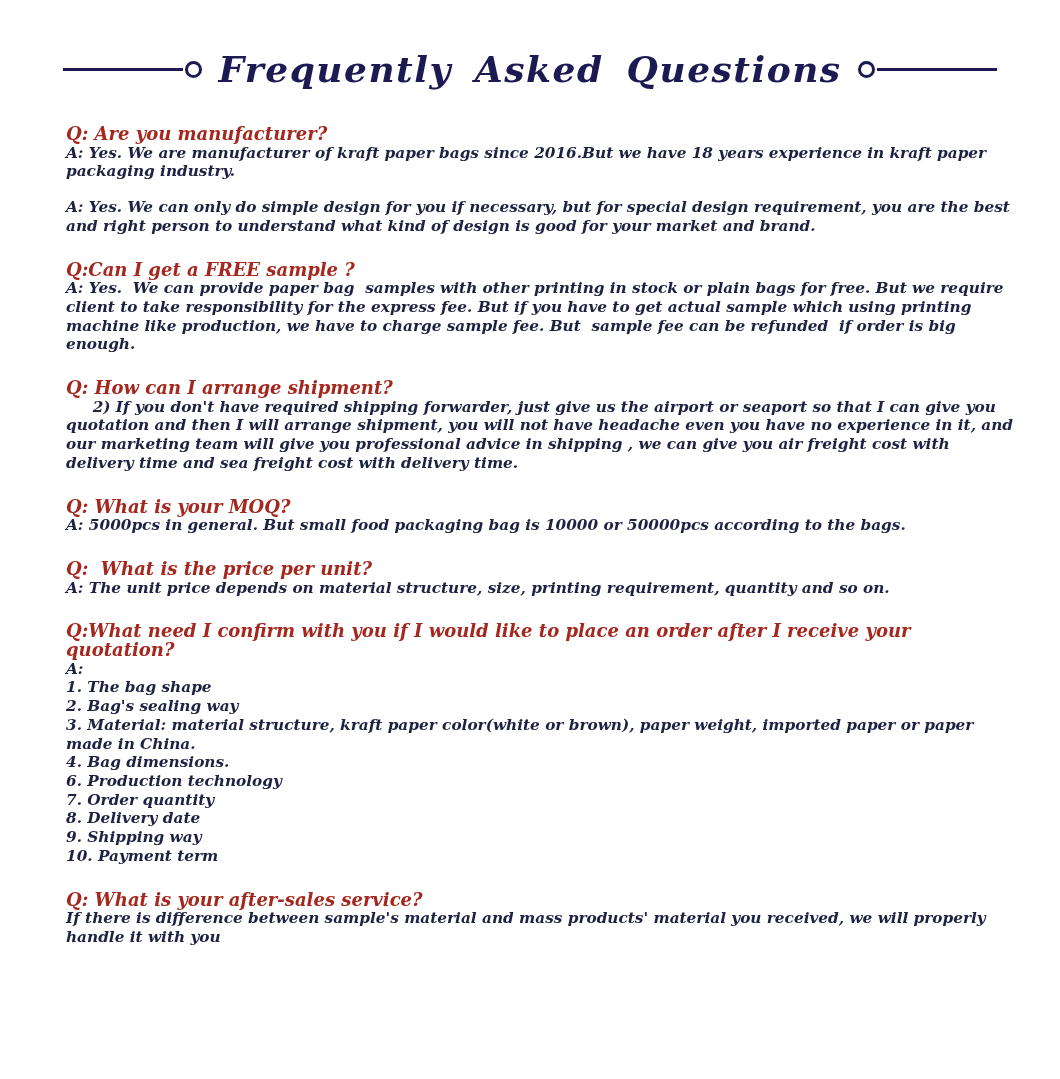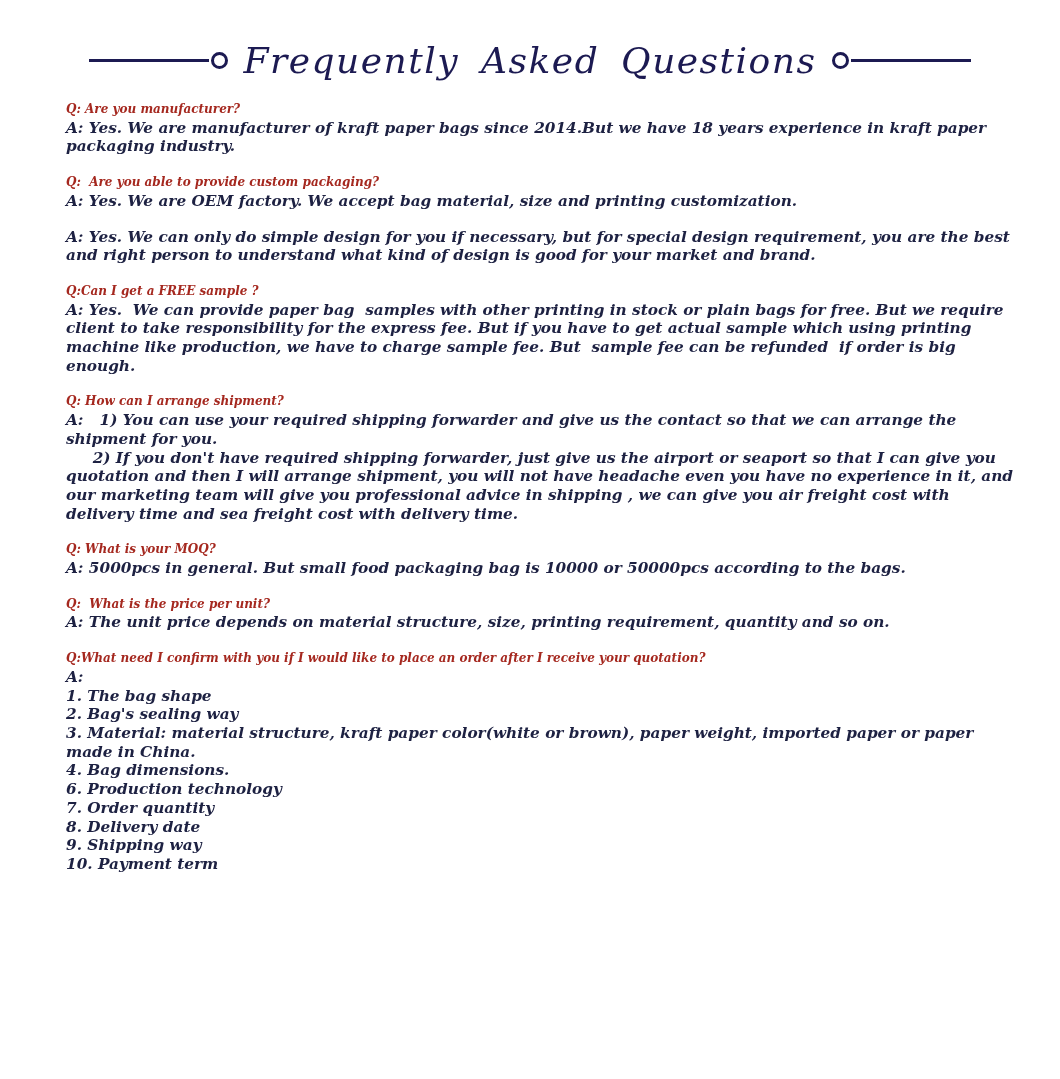--- a/index.html
+++ b/index.html
@@ -19,34 +19,35 @@
     display:flex;align-items:center;justify-content:center;
   }
   .rule{height:3px;width:120px;background:var(--navy);}
   .ring{
     width:11px;height:11px;border:3.5px solid var(--navy);
     border-radius:50%;flex:0 0 auto;
   }
   .ring.left{margin-left:2px;}
   .ring.right{margin-right:2px;}
   .title{
-    font-size:36px;font-weight:normal;font-style:italic;
+    font-size:36px;font-weight:bold;font-style:italic;
     color:var(--navy);letter-spacing:1.5px;word-spacing:9px;
-    margin:0 16px;white-space:nowrap;
+    margin:8px 16px;white-space:nowrap;
   }
   
   .faq-list{
     position:absolute;top:100px;left:66px;width:956px;
   }
   .faq-item{margin-bottom:17px;}
   .q{
     color:var(--red);
     font-weight:bold;font-style:italic;
-    font-size:12px;line-height:18.7px;
+    font-size:18px;line-height:18.7px;
     white-space:pre-wrap;
+    margin-top:25px;
   }
   .a{
     color:var(--ink);
     font-weight:bold;font-style:italic;
     font-size:15.3px;line-height:18.7px;
     white-space:pre-wrap;
   }
 </style>
 </head>
 <body>
@@ -58,48 +59,41 @@
     <div class="ring left"></div>
     <h1 class="title">Frequently Asked Questions</h1>
     <div class="ring right"></div>
     <div class="rule"></div>
   </div>
 
   <div class="faq-list">
     <section class="faq-item">
       <div class="q">Q: Are you manufacturer?</div>
       <div class="a-wrap">
-          <div class="a">A: Yes. We are manufacturer of kraft paper bags since 2014.But we have 18 years experience in kraft paper packaging industry.</div>
+          <div class="a">A: Yes. We are manufacturer of kraft paper bags since 2016.But we have 18 years experience in kraft paper packaging industry.</div>
         </div>
     </section>
 
-    <section class="faq-item">
-      <div class="q">Q:  Are you able to provide custom packaging?</div>
-      <div class="a-wrap">
-          <div class="a">A: Yes. We are OEM factory. We accept bag material, size and printing customization.</div>
-        </div>
-    </section>
 
     <section class="faq-item">
       <div class="a-wrap">
           <div class="a">A: Yes. We can only do simple design for you if necessary, but for special design requirement, you are the best and right person to understand what kind of design is good for your market and brand.</div>
         </div>
     </section>
 
     <section class="faq-item">
       <div class="q">Q:Can I get a FREE sample ?</div>
       <div class="a-wrap">
           <div class="a">A: Yes.  We can provide paper bag  samples with other printing in stock or plain bags for free. But we require client to take responsibility for the express fee. But if you have to get actual sample which using printing machine like production, we have to charge sample fee. But  sample fee can be refunded  if order is big enough.</div>
         </div>
     </section>
 
     <section class="faq-item">
       <div class="q">Q: How can I arrange shipment?</div>
       <div class="a-wrap">
-          <div class="a">A:   1) You can use your required shipping forwarder and give us the contact so that we can arrange the shipment for you.</div>
           <div class="a">     2) If you don't have required shipping forwarder, just give us the airport or seaport so that I can give you quotation and then I will arrange shipment, you will not have headache even you have no experience in it, and our marketing team will give you professional advice in shipping , we can give you air freight cost with delivery time and sea freight cost with delivery time.</div>
         </div>
     </section>
 
     <section class="faq-item">
       <div class="q">Q: What is your MOQ?</div>
       <div class="a-wrap">
           <div class="a">A: 5000pcs in general. But small food packaging bag is 10000 or 50000pcs according to the bags.</div>
         </div>
     </section>
@@ -121,15 +115,21 @@
           <div class="a">3. Material: material structure, kraft paper color(white or brown), paper weight, imported paper or paper made in China.</div>
           <div class="a">4. Bag dimensions.</div>
           <div class="a">6. Production technology</div>
           <div class="a">7. Order quantity</div>
           <div class="a">8. Delivery date</div>
           <div class="a">9. Shipping way</div>
           <div class="a">10. Payment term</div>
         </div>
     </section>
 
+    <section class="faq-item">
+      <div class="q">Q: What is your after-sales service?</div>
+      <div class="a-wrap">
+          <div class="a">If there is difference between sample's material and mass products' material you received, we will properly handle it with you</div>
+        </div>
+    </section>
   </div>
 
 </div>
 
 </body></html>

